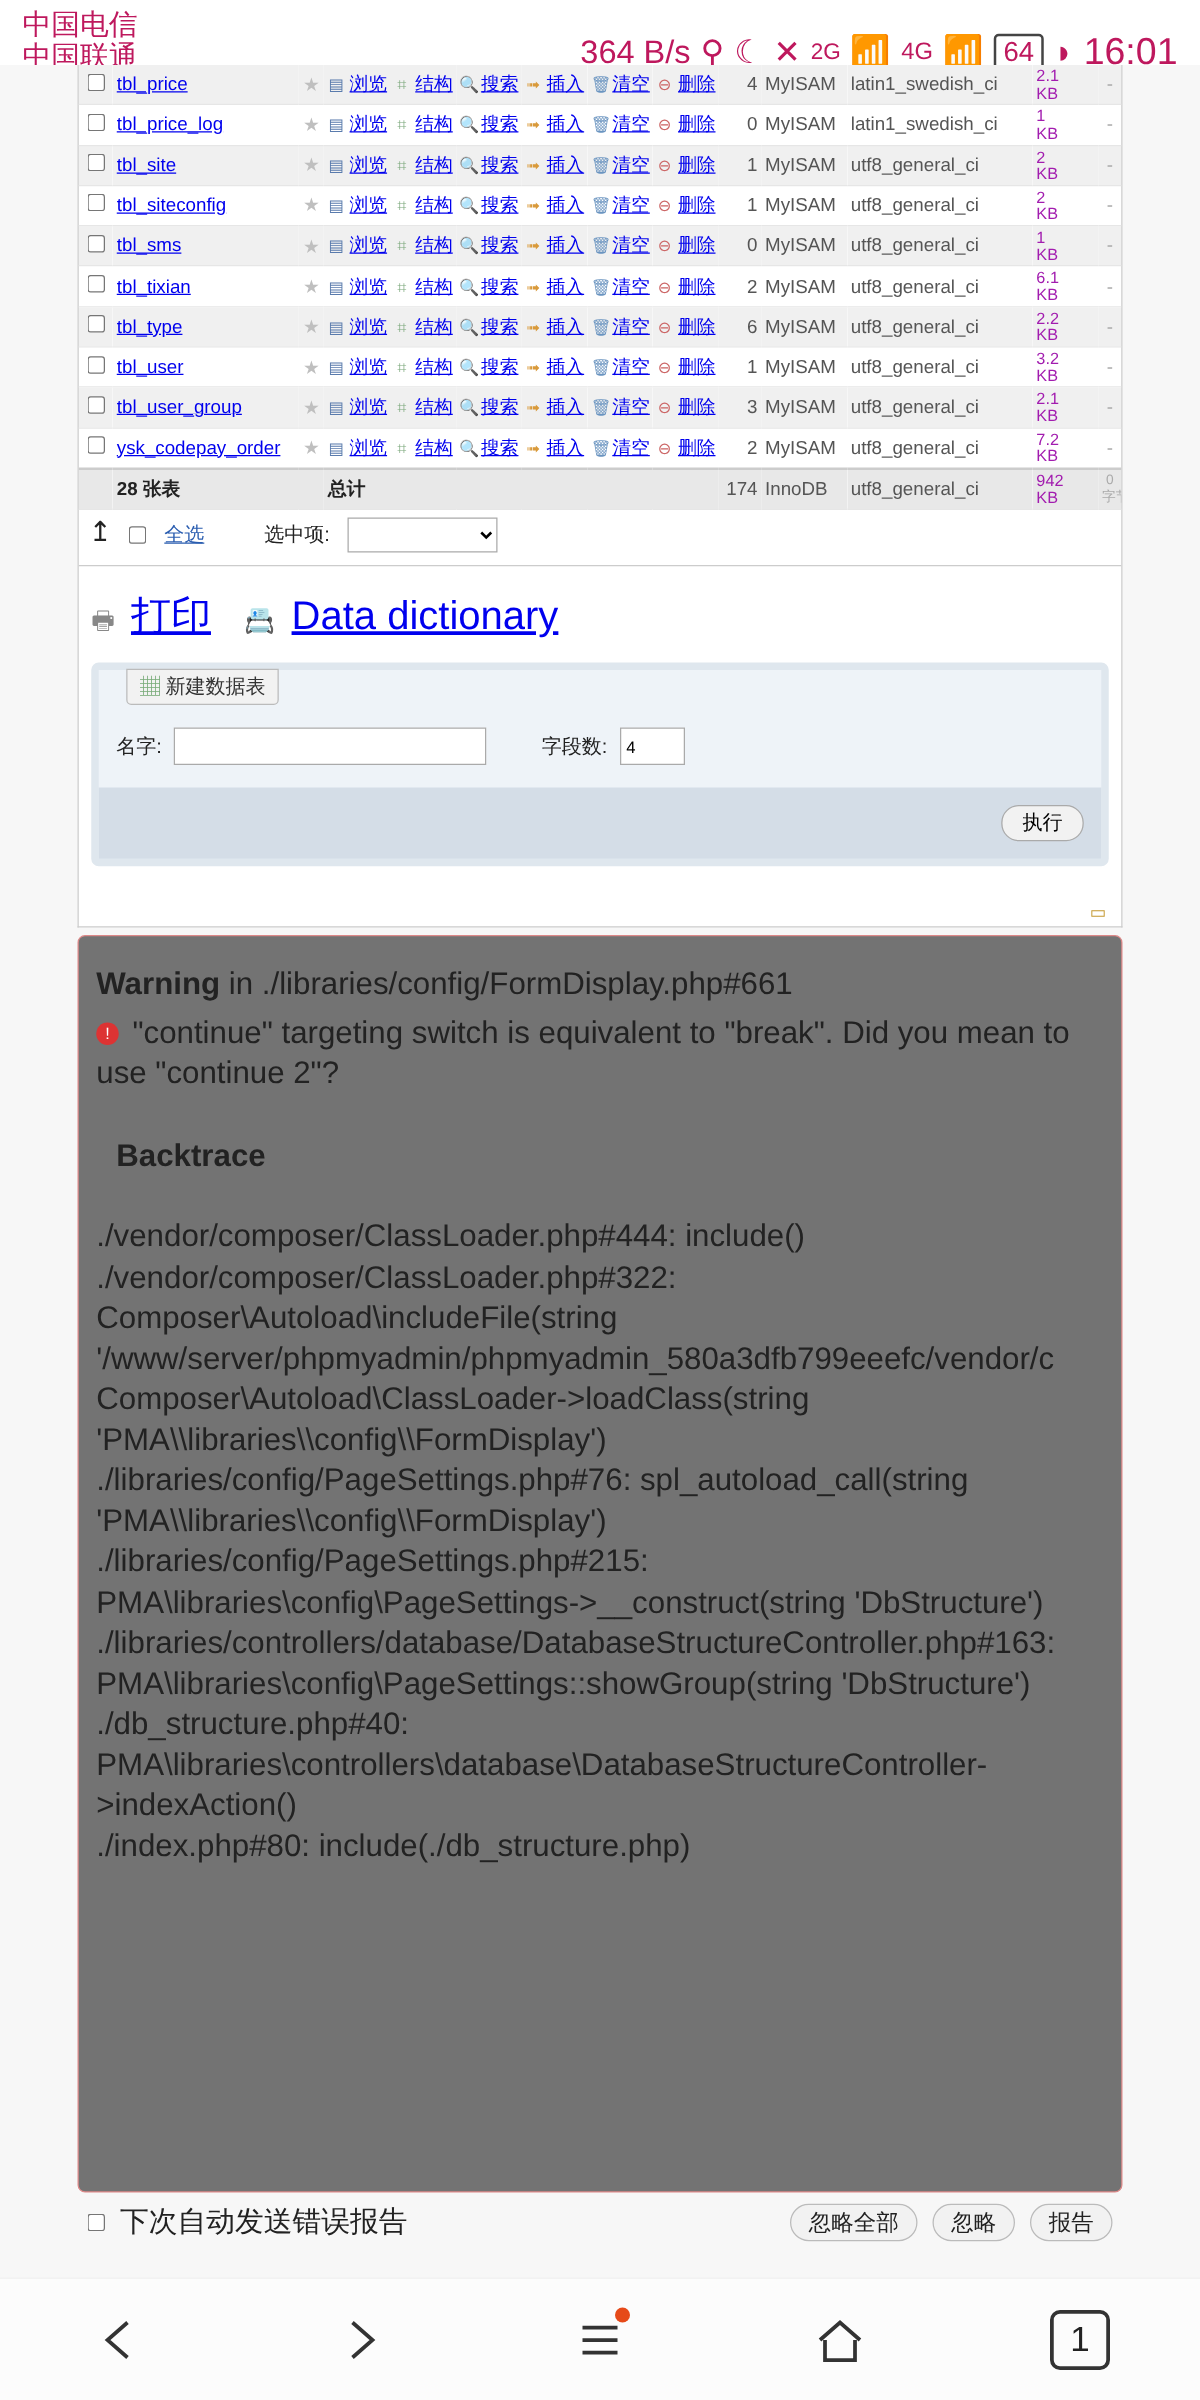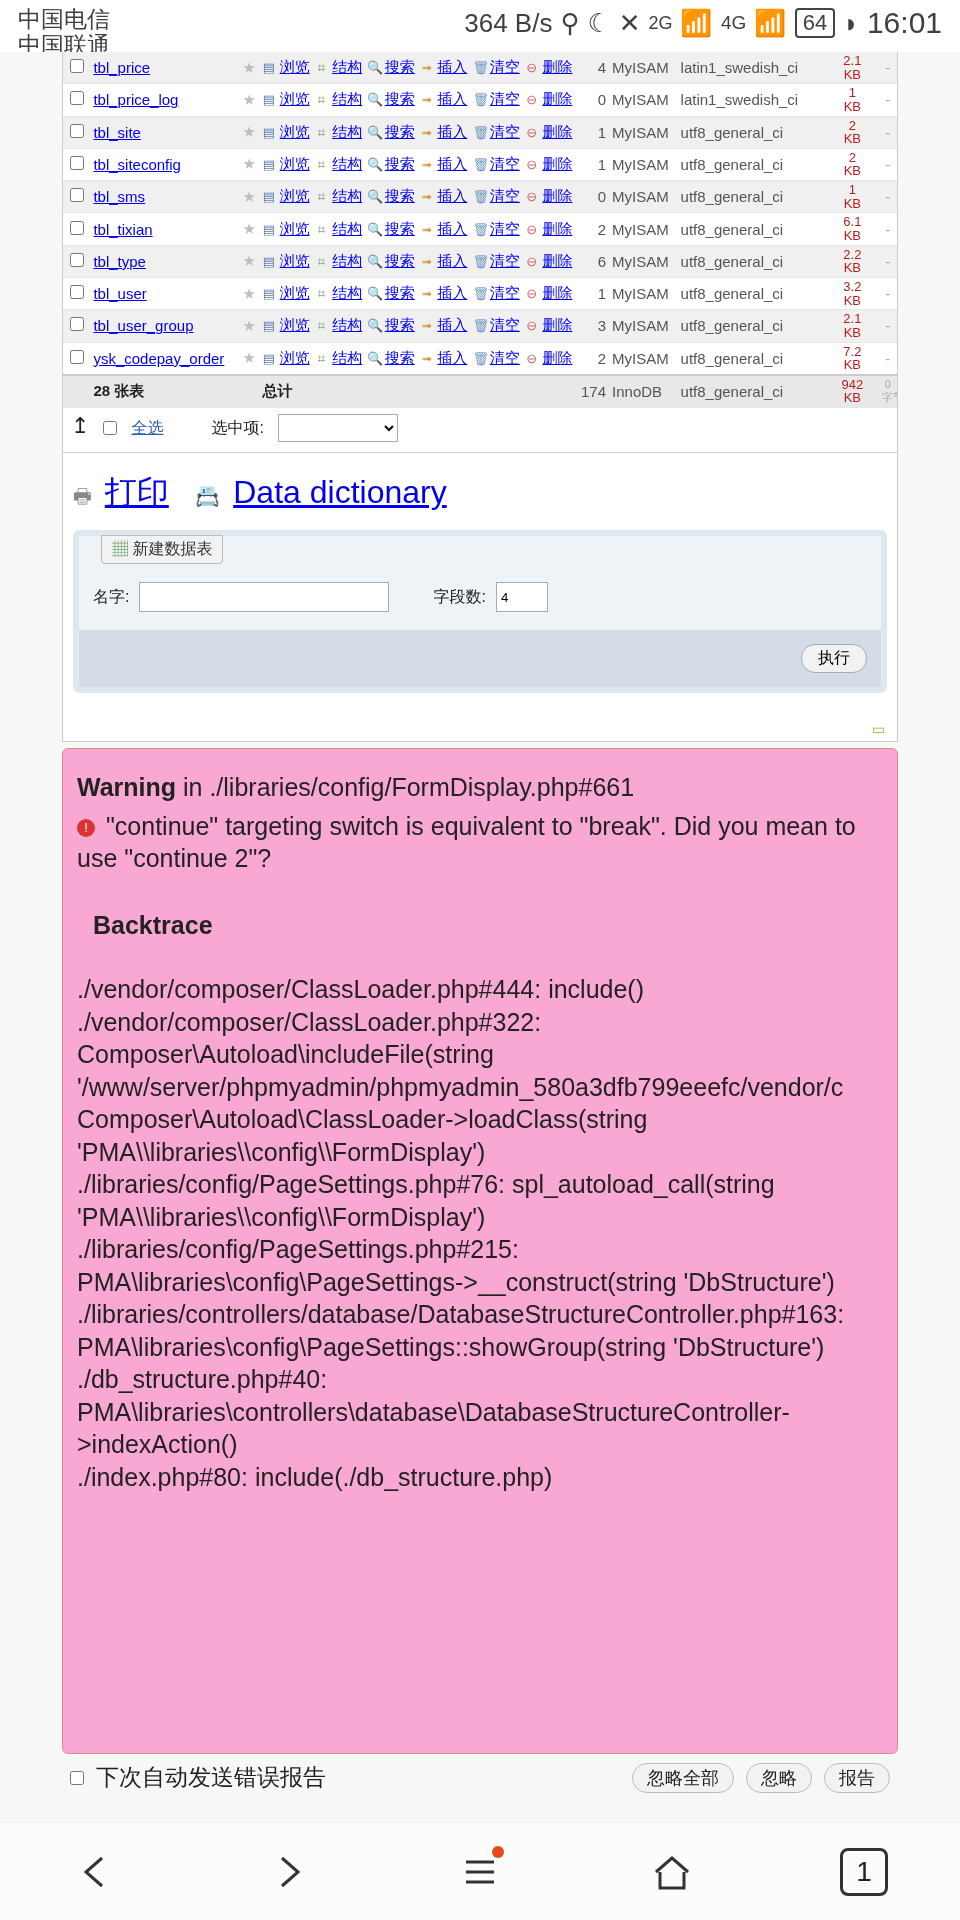--- a/index.html
+++ b/index.html
@@ -1,57 +1,57 @@
 <!DOCTYPE html>
 <html><head>
 <meta charset="utf-8">
 <style>
   *{box-sizing:border-box;margin:0;padding:0;}
   body{font-family:-apple-system,"Helvetica Neue",Arial,sans-serif;font-size:18px;color:#222;background:#fff;width:960px;height:1920px;overflow:hidden;position:relative;}
-  .status-bar{display:flex;justify-content:space-between;align-items:flex-start;padding:6px 18px 4px;font-size:23px;color:#404040;}
+  .status-bar{display:flex;justify-content:space-between;align-items:flex-end;padding:6px 18px 4px;font-size:23px;color:#be185d;}
   .status-left{display:flex;flex-direction:column;line-height:1.15;}
   .status-right{display:flex;align-items:center;gap:8px;font-size:26px;}
   .bat-box{border:2px solid #444;border-radius:4px;padding:0 6px;font-size:22px;}
   .content{position:absolute;top:52px;left:0;right:0;bottom:98px;overflow:hidden;background:#f7f7f7;}
   .panel{background:#fff;margin:0 62px;border:1px solid #ccc;border-top:none;}
   table.tbl{width:100%;border-collapse:collapse;font-size:15px;table-layout:fixed;}
   table.tbl td{border-bottom:1px solid #e6e6e6;padding:2px 3px;white-space:nowrap;overflow:hidden;vertical-align:middle;}
   table.tbl tr:nth-child(odd) td{background:#f0f0f0;}
   table.tbl tr:nth-child(even) td{background:#fff;}
   .col-chk{width:24px;text-align:center;}
   .col-name{width:130px;color:#2a5db0;}
   .col-star{width:18px;color:#bfbfbf;font-size:15px;text-align:center;}
   .icon-col{width:46px;color:#444;}
   .icon-col .g{display:inline-block;width:13px;text-align:center;font-size:13px;}
   .browse-g{color:#5a7bad;} .struct-g{color:#7aa77a;} .search-g{color:#7aa77a;}
   .insert-g{color:#d99a3b;} .empty-g{color:#6a94c0;} .drop-g{color:#c66;}
   .col-rows{width:30px;text-align:right;color:#555;}
   .col-engine{width:60px;color:#555;}
   .col-coll{width:130px;color:#555;}
-  .col-size{width:46px;text-align:center;color:#b91c1c;font-size:13px;line-height:1.05;}
+  .col-size{width:46px;text-align:left;color:#a21caf;font-size:13px;line-height:1.05;}
   .col-ovh{width:16px;text-align:center;color:#aaa;}
   .totals td{background:#e8e8e8 !important;border-top:2px solid #ccc;font-weight:500;}
   .under-row{display:flex;align-items:center;gap:14px;padding:6px 8px 10px;font-size:16px;border-bottom:1px solid #ccc;}
   .under-row .arrow{font-size:22px;transform:translateY(-2px);}
   .under-row select{height:28px;width:120px;border:1px solid #aaa;background:#fff;}
   .under-row a{color:#2a5db0;}
   .below{padding:14px 10px 10px;}
   .links{font-size:32px;color:#2a5db0;padding:4px 0 14px;}
   .links .glyph{font-size:20px;color:#888;margin-right:4px;}
   .new-tbl-box{border:6px solid #dfe7ee;border-radius:6px;background:#eef3f8;position:relative;padding:46px 14px 14px;}
   .tab-label{position:absolute;top:-1px;left:22px;background:#f2f2f2;border:1px solid #bbb;border-radius:0 0 4px 4px;padding:3px 10px;font-size:16px;color:#333;}
   .form-line{display:flex;align-items:center;gap:10px;font-size:16px;margin-bottom:18px;}
   .form-line input[type=text]{border:1px solid #aaa;height:30px;padding:2px 4px;}
   .form-line .name-input{width:250px;}
   .form-line .col-input{width:52px;}
   .exec-row{background:#d4dde7;padding:14px;text-align:right;margin:0 -14px -14px;}
   .exec-row button{background:#f2f2f2;border:1px solid #aaa;border-radius:14px;padding:3px 16px;font-size:16px;}
   .sliver{height:14px;}
   .opt-mark{text-align:right;padding:4px 12px;font-size:14px;color:#c59a34;}
-  .err-panel{background:#f9a8d4;border:1px solid #d88;border-radius:6px;margin:6px 62px 0;padding:22px 14px;font-size:25px;line-height:1.3;color:#222;overflow:hidden;height:1006px;}
+  .err-panel{background:#737373;border:1px solid #d88;border-radius:6px;margin:6px 62px 0;padding:22px 14px;font-size:25px;line-height:1.3;color:#222;overflow:hidden;height:1006px;}
   .err-panel .hdr{font-size:25px;margin-bottom:6px;}
   .err-panel .hdr b{font-weight:700;}
   .err-panel .bang{display:inline-block;width:18px;height:18px;border-radius:50%;background:#d33;color:#fff;font-size:13px;text-align:center;line-height:18px;vertical-align:middle;margin-right:4px;}
   .err-panel .bt-title{font-weight:700;margin:34px 16px 32px;}
   .err-panel .trace{white-space:pre-wrap;word-break:break-word;font-size:25px;}
   .btn-row{display:flex;align-items:center;gap:12px;padding:8px 70px;font-size:23px;}
   .pill{background:#f2f2f2;border:1px solid #bbb;border-radius:16px;padding:2px 14px;font-size:18px;}
   .btn-row .fill{flex:1;}
   .nav-bar{position:absolute;bottom:0;left:0;right:0;height:98px;background:#fcfcfc;display:flex;justify-content:space-around;align-items:center;border-top:1px solid #eee;}
   .nav-ico{width:56px;height:56px;display:flex;align-items:center;justify-content:center;position:relative;}

